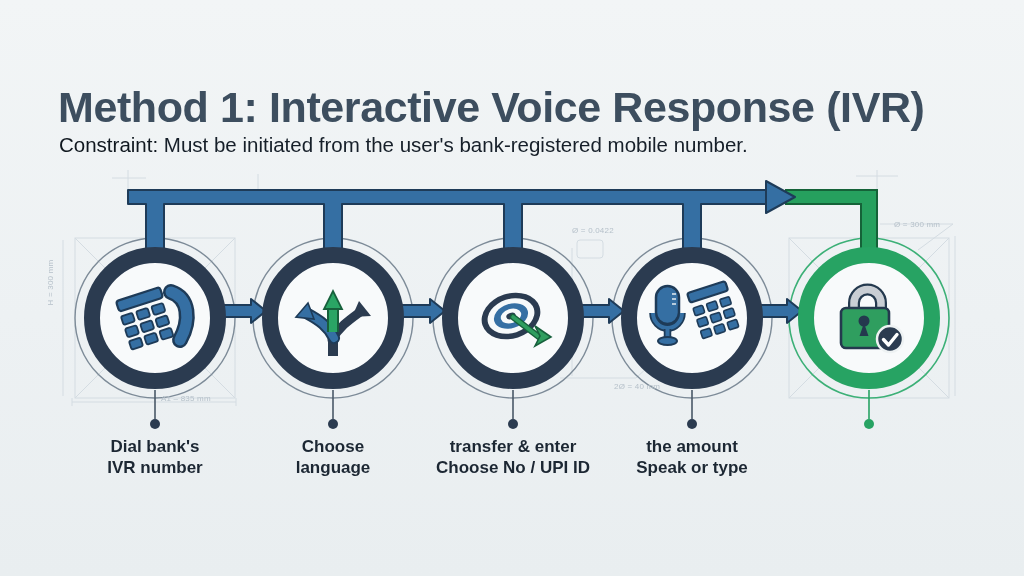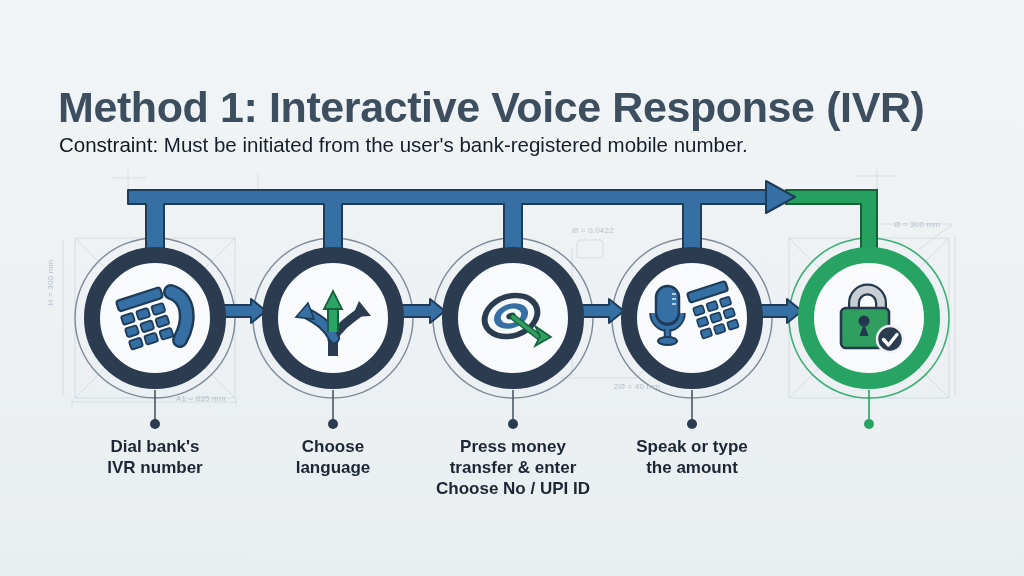--- a/index.html
+++ b/index.html
@@ -179,28 +179,27 @@
 
   <div class="txt step-label" style="left:65px;width:180px;">
     <span>Dial bank's</span>
       <span>IVR number</span>
   </div>
   <div class="txt step-label" style="left:243px;width:180px;">
     <span>Choose</span>
       <span>language</span>
   </div>
   <div class="txt step-label" style="left:413px;width:200px;">
-    <span>Press money</span>
       <span>transfer &amp; enter</span>
       <span>Choose No / UPI ID</span>
   </div>
   <div class="txt step-label" style="left:602px;width:180px;">
-    <span>Speak or type</span>
-      <span>the amount</span>
+    <span>the amount</span>
+      <span>Speak or type</span>
   </div>
 
   <div class="txt ann ann-rot" style="left:28px;top:278px;">H = 300 mm</div>
-  <div class="txt ann" style="left:176px;top:394px;">A1 – 835 mm</div>
+  <div class="txt ann" style="left:161px;top:394px;">A1 – 835 mm</div>
   <div class="txt ann" style="left:572px;top:226px;">Ø = 0.0422</div>
   <div class="txt ann" style="left:574px;top:382px;margin-left:40px;">2Ø = 40 mm</div>
   <div class="txt ann" style="left:894px;top:220px;">Ø = 300 mm</div>
 
 </div>
 
 </body></html>

